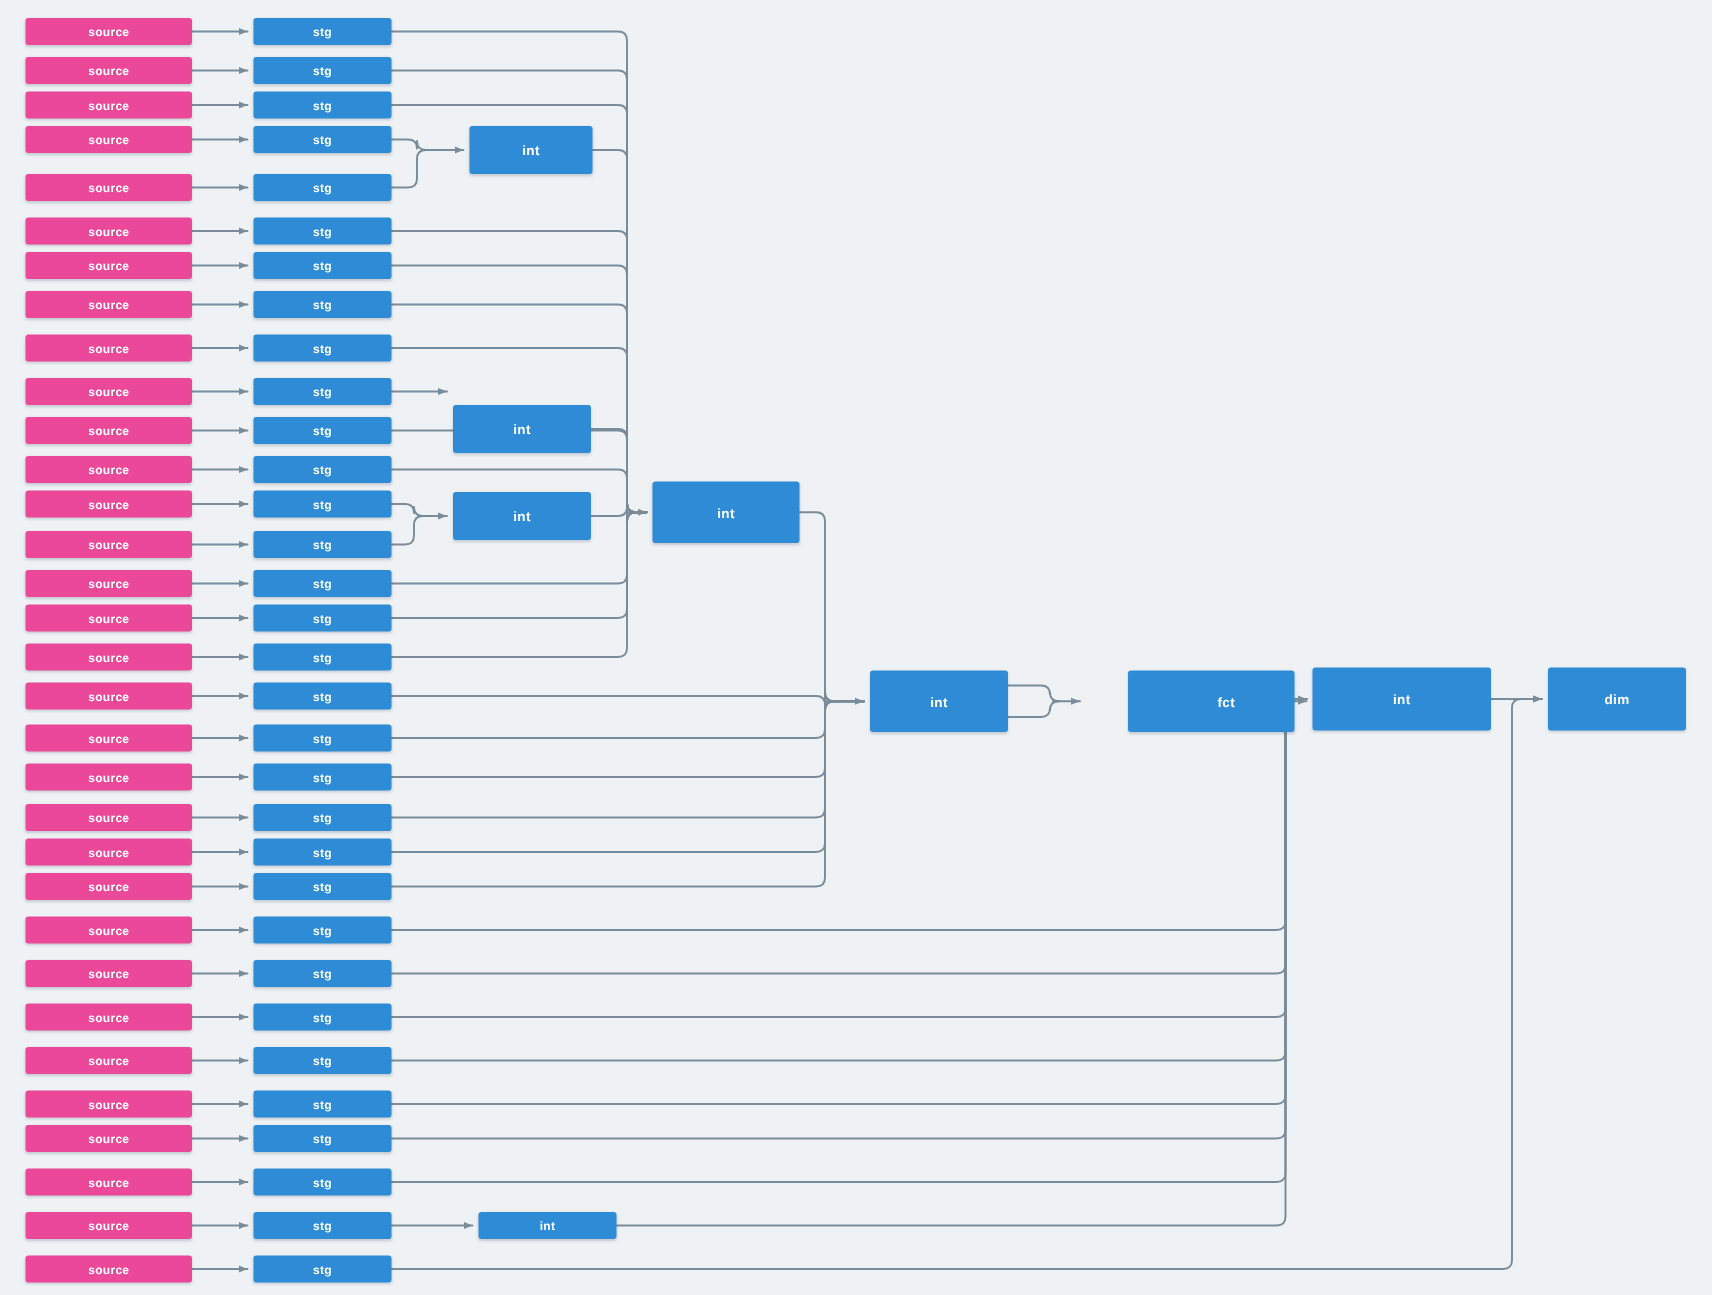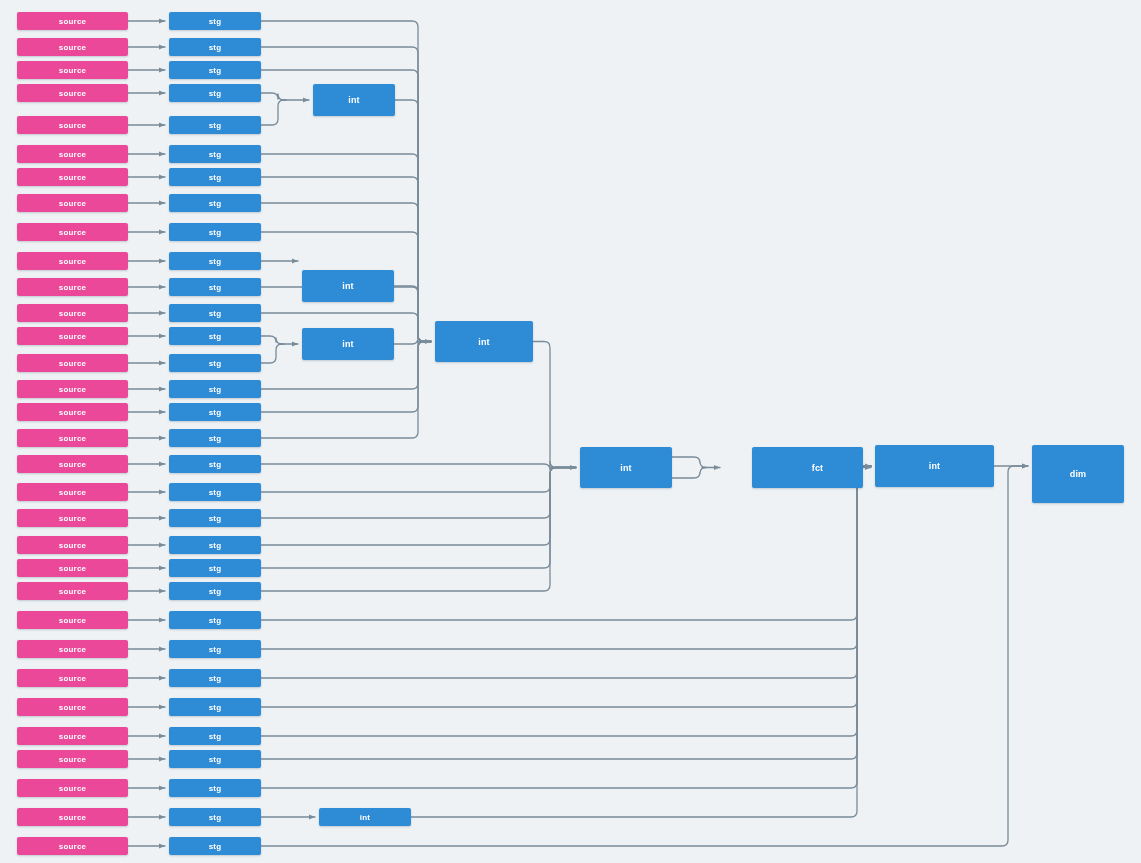--- a/index.html
+++ b/index.html
@@ -171,21 +171,21 @@
       <div class="node n-stg" style="left: 169px; top: 509px; width: 92px; height: 18px;">stg</div>
       <div class="node n-source" style="left: 17px; top: 536px; width: 111px; height: 18px;">source</div>
       <div class="node n-stg" style="left: 169px; top: 536px; width: 92px; height: 18px;">stg</div>
       <div class="node n-source" style="left: 17px; top: 559px; width: 111px; height: 18px;">source</div>
       <div class="node n-stg" style="left: 169px; top: 559px; width: 92px; height: 18px;">stg</div>
       <div class="node n-source" style="left: 17px; top: 582px; width: 111px; height: 18px;">source</div>
       <div class="node n-stg" style="left: 169px; top: 582px; width: 92px; height: 18px;">stg</div>
       <div class="node n-int big" style="left: 580px; top: 447px; width: 92px; height: 41px;">int</div>
       <div class="node n-fct big" style="left: 752px; top: 447px; width: 111px; height: 41px; padding-left: 20px;">fct</div>
       <div class="node n-int big" style="left: 875px; top: 445px; width: 119px; height: 42px;">int</div>
-      <div class="node n-dim big" style="left: 1032px; top: 445px; width: 92px; height: 58px;">dim</div>
+      <div class="node n-dim big" style="left: 1032px; top: 445px; width: 92px; height: 42px;">dim</div>
       <div class="node n-source" style="left: 17px; top: 611px; width: 111px; height: 18px;">source</div>
       <div class="node n-stg" style="left: 169px; top: 611px; width: 92px; height: 18px;">stg</div>
       <div class="node n-source" style="left: 17px; top: 640px; width: 111px; height: 18px;">source</div>
       <div class="node n-stg" style="left: 169px; top: 640px; width: 92px; height: 18px;">stg</div>
       <div class="node n-source" style="left: 17px; top: 669px; width: 111px; height: 18px;">source</div>
       <div class="node n-stg" style="left: 169px; top: 669px; width: 92px; height: 18px;">stg</div>
       <div class="node n-source" style="left: 17px; top: 698px; width: 111px; height: 18px;">source</div>
       <div class="node n-stg" style="left: 169px; top: 698px; width: 92px; height: 18px;">stg</div>
       <div class="node n-source" style="left: 17px; top: 727px; width: 111px; height: 18px;">source</div>
       <div class="node n-stg" style="left: 169px; top: 727px; width: 92px; height: 18px;">stg</div>

